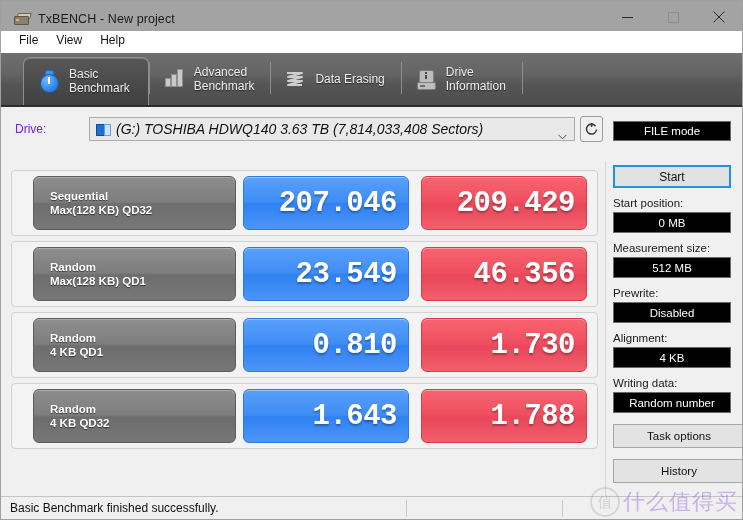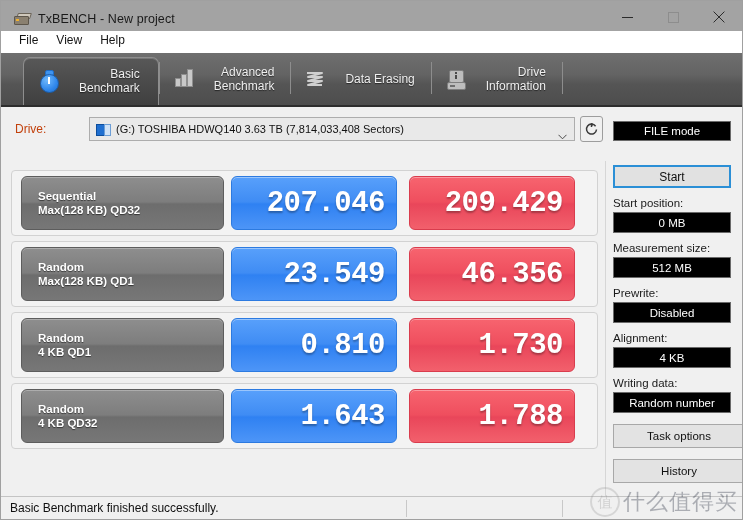--- a/index.html
+++ b/index.html
@@ -66,24 +66,23 @@
 
   
   .tabstrip{
     position:absolute;left:0;top:52px;width:741px;height:54px;
     background:linear-gradient(180deg,#6f6f6f 0%,#636363 42%,#555555 60%,#4d4d4d 100%);
     border-bottom:2px solid #2d2d2d;
     box-sizing:border-box;
     display:flex;align-items:stretch;
   }
   .tab{
-    display:flex;align-items:center;gap:19px;
+    display:flex;align-items:center;gap:9px;
     padding:0 16px 0 13px;position:relative;
     color:#e8e8e8;
-    text-align:right;
   }
   .tab.active{
     margin:4px 0 0 22px;
     background:linear-gradient(180deg,#585858 0%,#4b4b4b 50%,#3f3f3f 100%);
     border:1px solid #8e8e8e;
     border-bottom:none;
     border-radius:7px 7px 0 0;
     box-shadow:inset 0 1px 0 rgba(255,255,255,.18);
     padding:0 18px 2px 14px;
   }
@@ -129,31 +128,31 @@
     position:absolute;left:2px;top:15px;width:17px;height:6px;
     background:#bdbdbd;border:1px solid #7e7e7e;border-radius:2px;
   }
   .ic-drive .bot b{position:absolute;left:2px;top:1.5px;width:5px;height:2px;background:#6e6e6e;}
 
   
   .driverow{
     position:absolute;left:0;top:108px;width:741px;height:42px;
   }
   .drive-label{
-    position:absolute;left:14px;top:13px;font-size:12px;color:#c2410c;
+    position:absolute;left:14px;top:13px;font-size:12px;color:#6d28d9;
   }
   .drive-combo{
     position:absolute;left:88px;top:8px;width:486px;height:24px;
     background:#e9e9e9;border:1px solid #adadad;box-sizing:border-box;
     display:flex;align-items:center;padding:0 6px;
   }
   .drive-ico{width:14px;height:12px;position:relative;flex:none;margin-right:6px;}
   .drive-ico .b1{position:absolute;left:0;top:1px;width:7px;height:10px;background:#1f6fd0;border:1px solid #0d4d9c;}
   .drive-ico .b2{position:absolute;left:8px;top:1px;width:5px;height:10px;background:#cfe2f7;border:1px solid #6c9ed6;}
-  .drive-text{font-size:11px;color:#111;white-space:nowrap;overflow:hidden;}
+  .drive-text{font-size:14px;color:#111;white-space:nowrap;overflow:hidden;font-style:italic;}
   .combo-arrow{
     position:absolute;right:7px;top:8px;width:9px;height:6px;
   }
   .refresh-btn{
     position:absolute;left:579px;top:7px;width:23px;height:26px;
     background:#f0f0f0;border:1px solid #9d9d9d;border-radius:3px;
     display:flex;align-items:center;justify-content:center;box-sizing:border-box;
   }
   .filemode{
     position:absolute;left:612px;top:120px;width:118px;height:20px;
@@ -181,21 +180,21 @@
   .col-task{width:218px;}
   .col-read{width:183px;border-left:1px solid #8c8c8c;}
   .col-write{flex:1;border-left:1px solid #8c8c8c;}
 
   .res-row{
     display:flex;align-items:center;height:66px;margin-top:5px;
     background:#f3f3f3;border:1px solid #d2d2d2;border-radius:4px;
     box-sizing:border-box;padding:0 5px;
   }
   .task-btn{
-    width:203px;height:54px;margin-left:4px;flex:none;
+    width:203px;height:54px;margin-left:16px;flex:none;
     background:linear-gradient(180deg,#8e8e8e 0%,#7d7d7d 48%,#6d6d6d 52%,#777777 100%);
     border:1px solid #5d5d5d;border-radius:6px;box-sizing:border-box;
     display:flex;flex-direction:column;justify-content:center;
     padding-left:16px;
     box-shadow:inset 0 1px 0 rgba(255,255,255,.28);
   }
   .task-btn span{
     color:#fff;font-size:11.5px;font-weight:bold;line-height:14px;
     text-shadow:0 1px 1px rgba(0,0,0,.55);
   }
@@ -265,21 +264,21 @@
     display:flex;align-items:center;gap:3px;
     opacity:.30;pointer-events:none;
   }
   .wm-circle{
     width:26px;height:26px;border-radius:50%;
     border:2px solid #9a9a9a;color:#8d8d8d;
     display:flex;align-items:center;justify-content:center;
     font-size:15px;font-family:"DejaVu Sans",sans-serif;
   }
   .wm-text{
-    font-size:22px;color:#0f172a;letter-spacing:1px;
+    font-size:22px;color:#6d28d9;letter-spacing:1px;
     font-family:"DejaVu Sans",sans-serif;
   }
 </style>
 </head>
 <body>
 
 <div id="app">
 
   <div class="titlebar">
     <div class="title-left">

